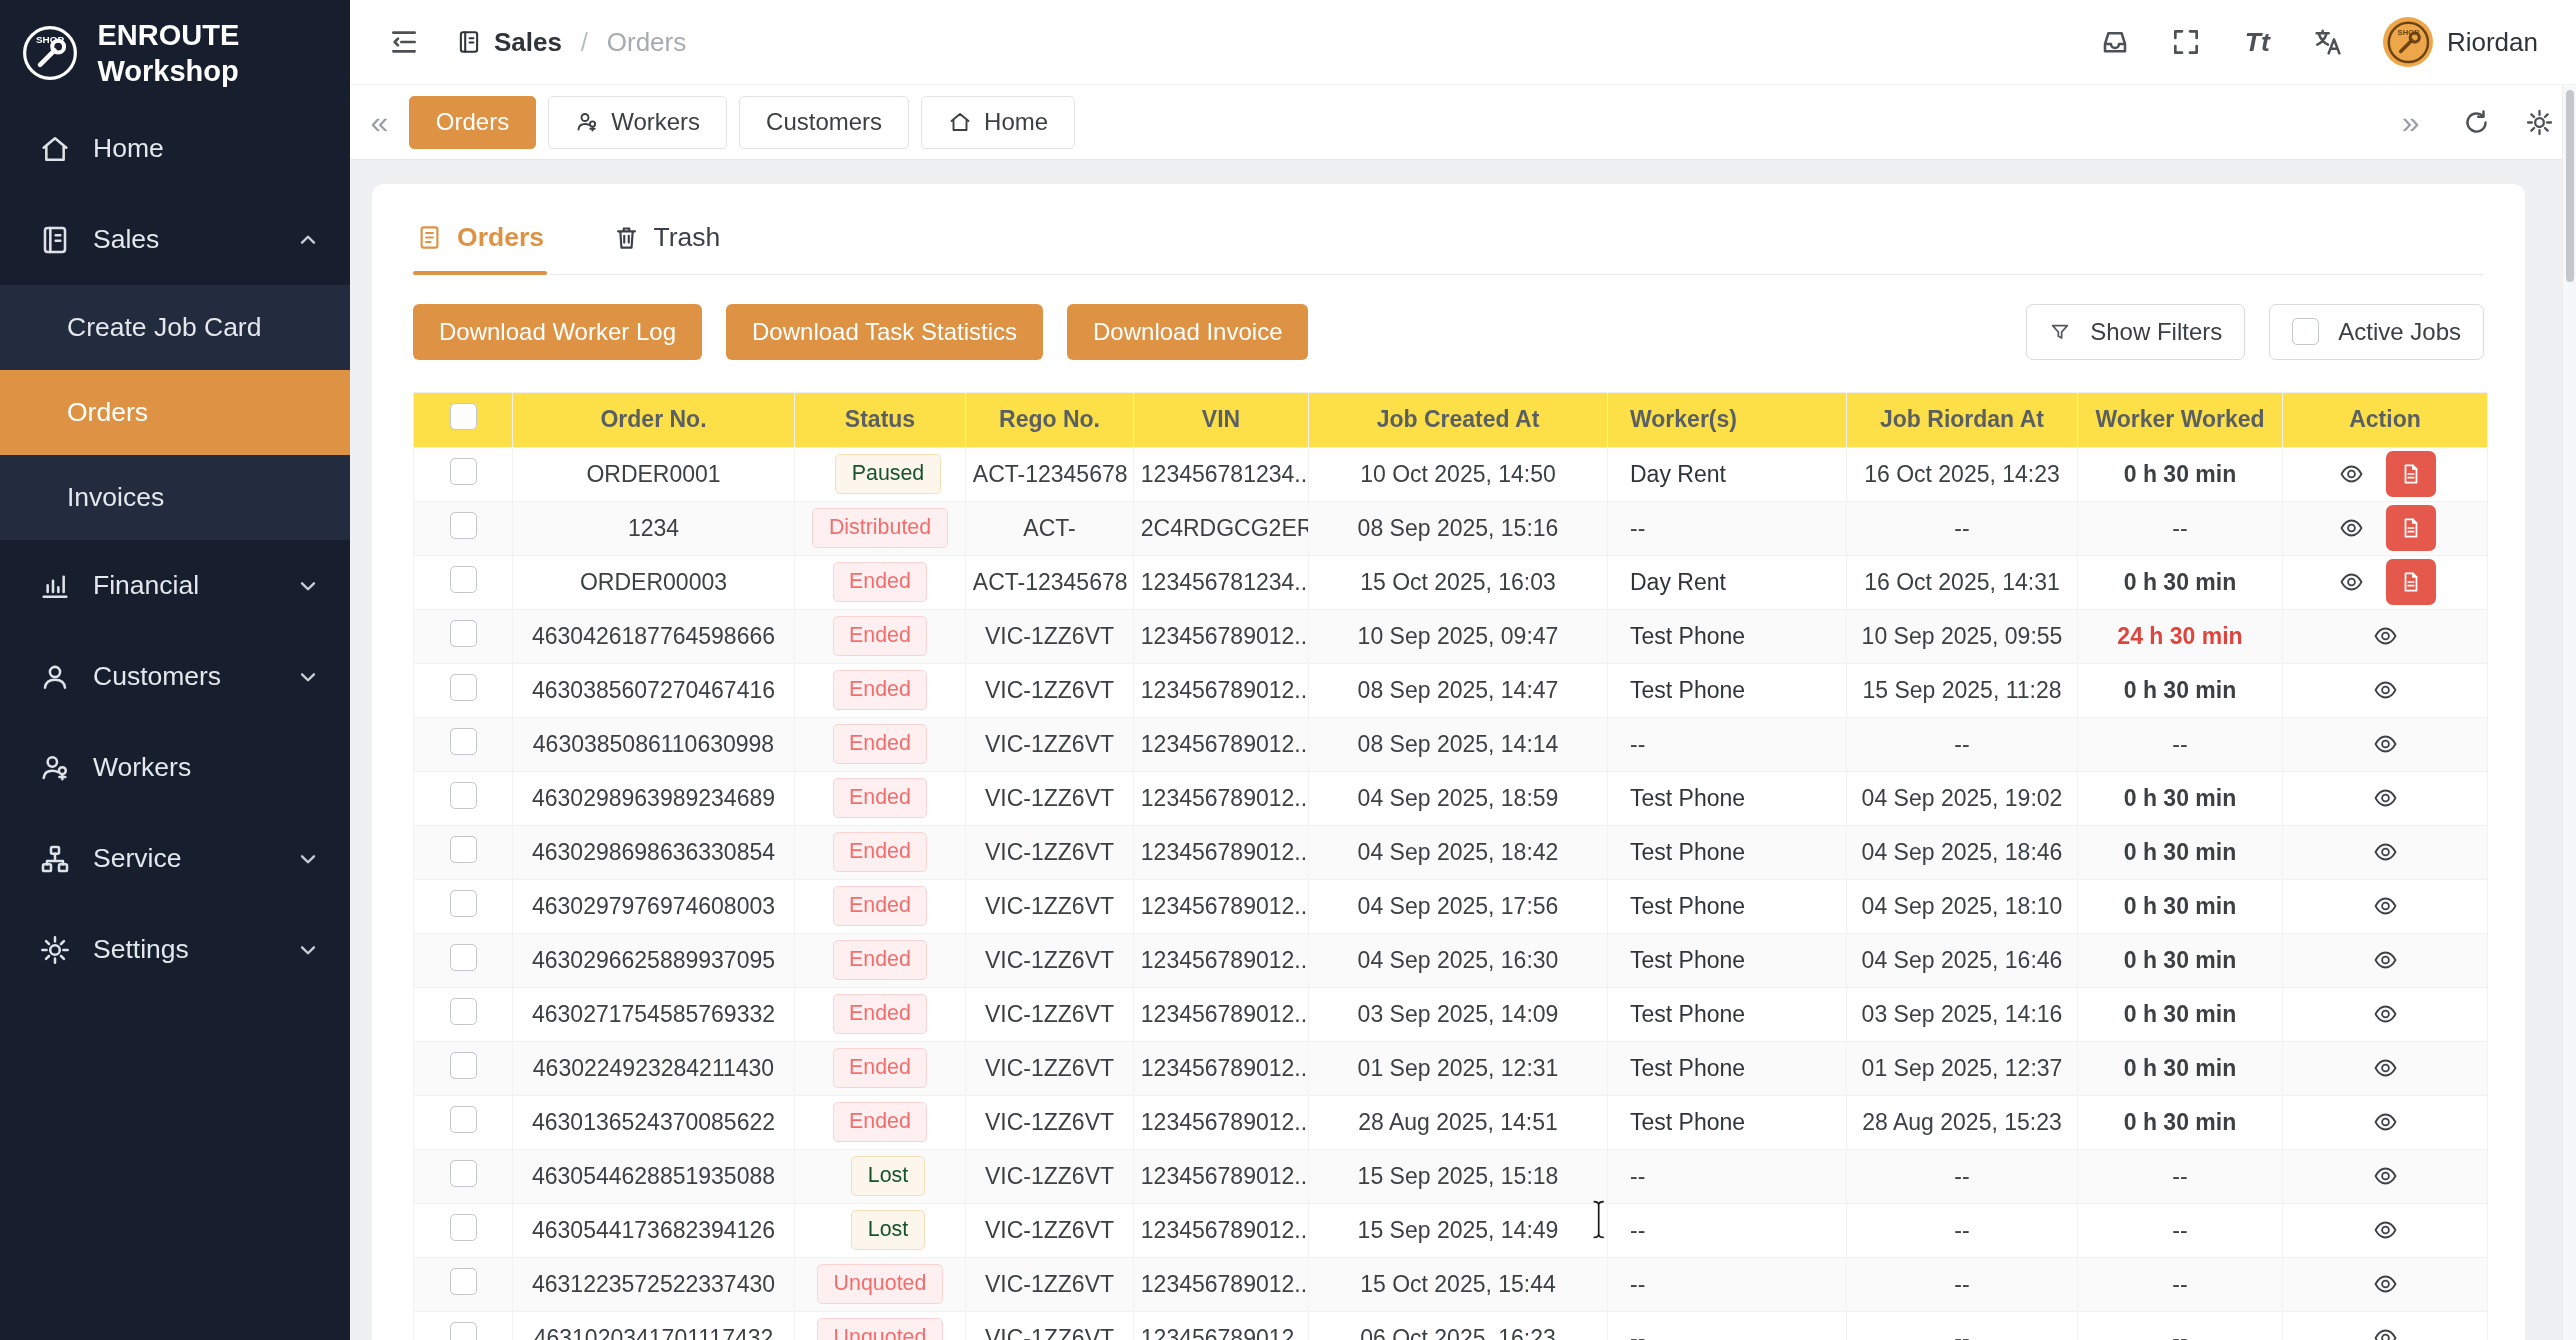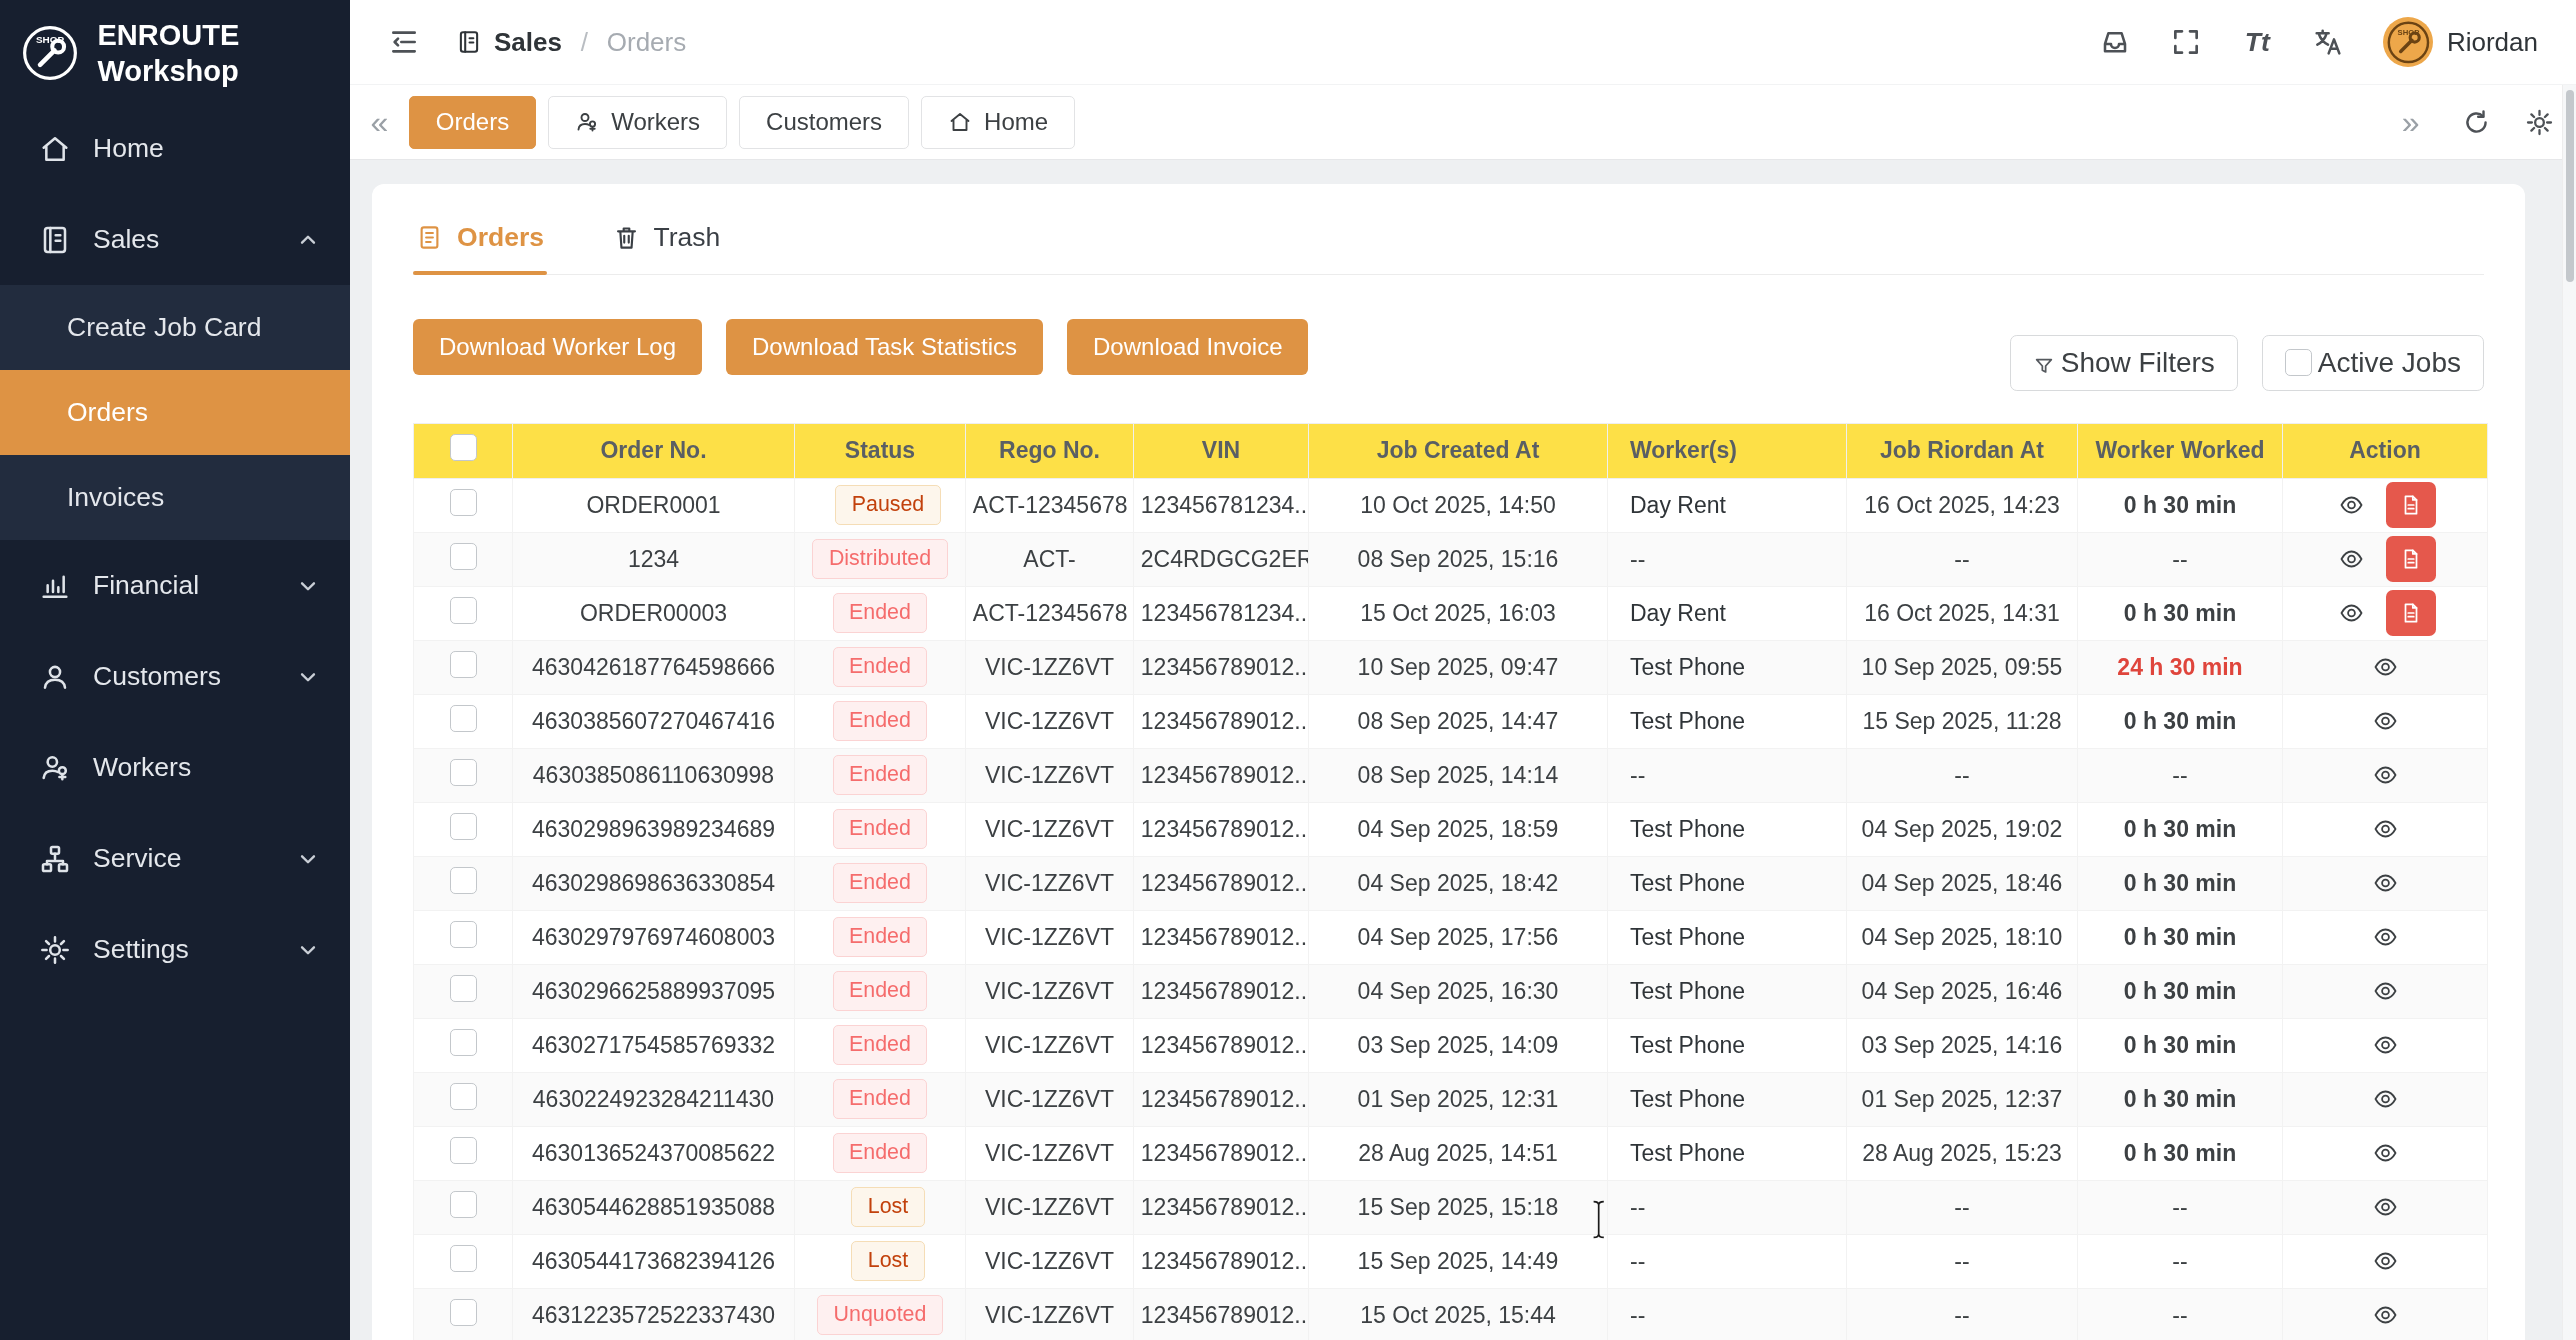--- a/index.html
+++ b/index.html
@@ -60,37 +60,37 @@
     font-size:26.5px; color:#3a3f45; position:relative; cursor:pointer; }
   .ct-icon { width:27px; height:27px; }
   .card-tab.active { color:#de9344; font-weight:bold; }
   .card-tab.active::after { content:""; position:absolute; left:0; right:0; bottom:-1.7px;
     height:4.3px; border-radius:2.6px; background:#de9344; }
 
   .toolbar { display:flex; align-items:center; margin-top:29px; gap:24px; }
   .btn { border:none; border-radius:6px; height:56px; font-size:24px; font-family:inherit; cursor:pointer; }
   .btn-orange { background:#de9344; color:#fff; padding:0 26px; }
   .btn-outline { background:#fff; border:0.9px solid #d8dadc; color:#3c4043;
-    display:inline-flex; align-items:center; gap:6px; padding:0 22px; border-radius:6.8px; height:56px; font-size:28px; cursor:pointer;margin-top:31px; }
+    display:inline-flex; align-items:center; gap:19px; padding:0 22px; border-radius:6.8px; height:56px; font-size:24px; cursor:pointer; }
   .spacer { flex:1; }
   .funnel-icon { width:22px; height:22px; color:#55595e; }
   .checkbox { width:27px; height:27px; border:1.7px solid #c3c7cb; border-radius:5.1px;
     background:#fff; display:inline-block; flex-shrink:0; cursor:pointer; }
 
   
   .orders-table { width:100%; border-collapse:collapse; margin-top:32px; table-layout:fixed; }
   .orders-table th { background:#fde047; height:55px; font-size:23px; color:#5a5f64;
     font-weight:bold; border:0.9px solid #efefef; text-align:center; }
   .orders-table td { height:54px; font-size:23px; color:#3c4043; text-align:center;
     border:0.9px solid #f2f2f2; padding:0 6.8px; overflow:hidden; white-space:nowrap; background:#fff; }
   .orders-table tr.alt td { background:#fafafa; }
   td.c-workers, th.h-workers { text-align:left; padding-left:22px; }
   .worker-link { color:#2f3438; cursor:pointer; }
   .badge { display:inline-block; font-size:21.4px; padding:6px 15.4px; border-radius:5.1px; line-height:1.2; }
-  .badge-orange { color:#c2410c; background:#fdf6ec; border:0.9px solid #f5ddb6;margin-left:16px; }
+  .badge-orange { color:#14532d; background:#fdf6ec; border:0.9px solid #f5ddb6;margin-left:16px; }
   .badge-red { color:#f56c6c; background:#fef0f0; border:0.9px solid #fbd3d3; }
   .hours-strong { font-weight:bold; color:#2b2f33; }
   .hours-alert { color:#df453c !important; font-weight:bold; }
   .action-wrap { display:flex; align-items:center; justify-content:center; gap:17px; }
   .eye-btn { background:none; border:none; width:34px; height:27px; color:#3c4043; cursor:pointer; padding:0; }
   .eye-btn svg { width:31px; height:24px; display:block; margin:auto; }
   .invoice-btn { width:50px; height:46px; border:none; border-radius:6.8px; background:#e5584c; color:#fff;
     cursor:pointer; display:inline-flex; align-items:center; justify-content:center; }
   .invoice-btn svg { width:22px; height:26px; }
 

